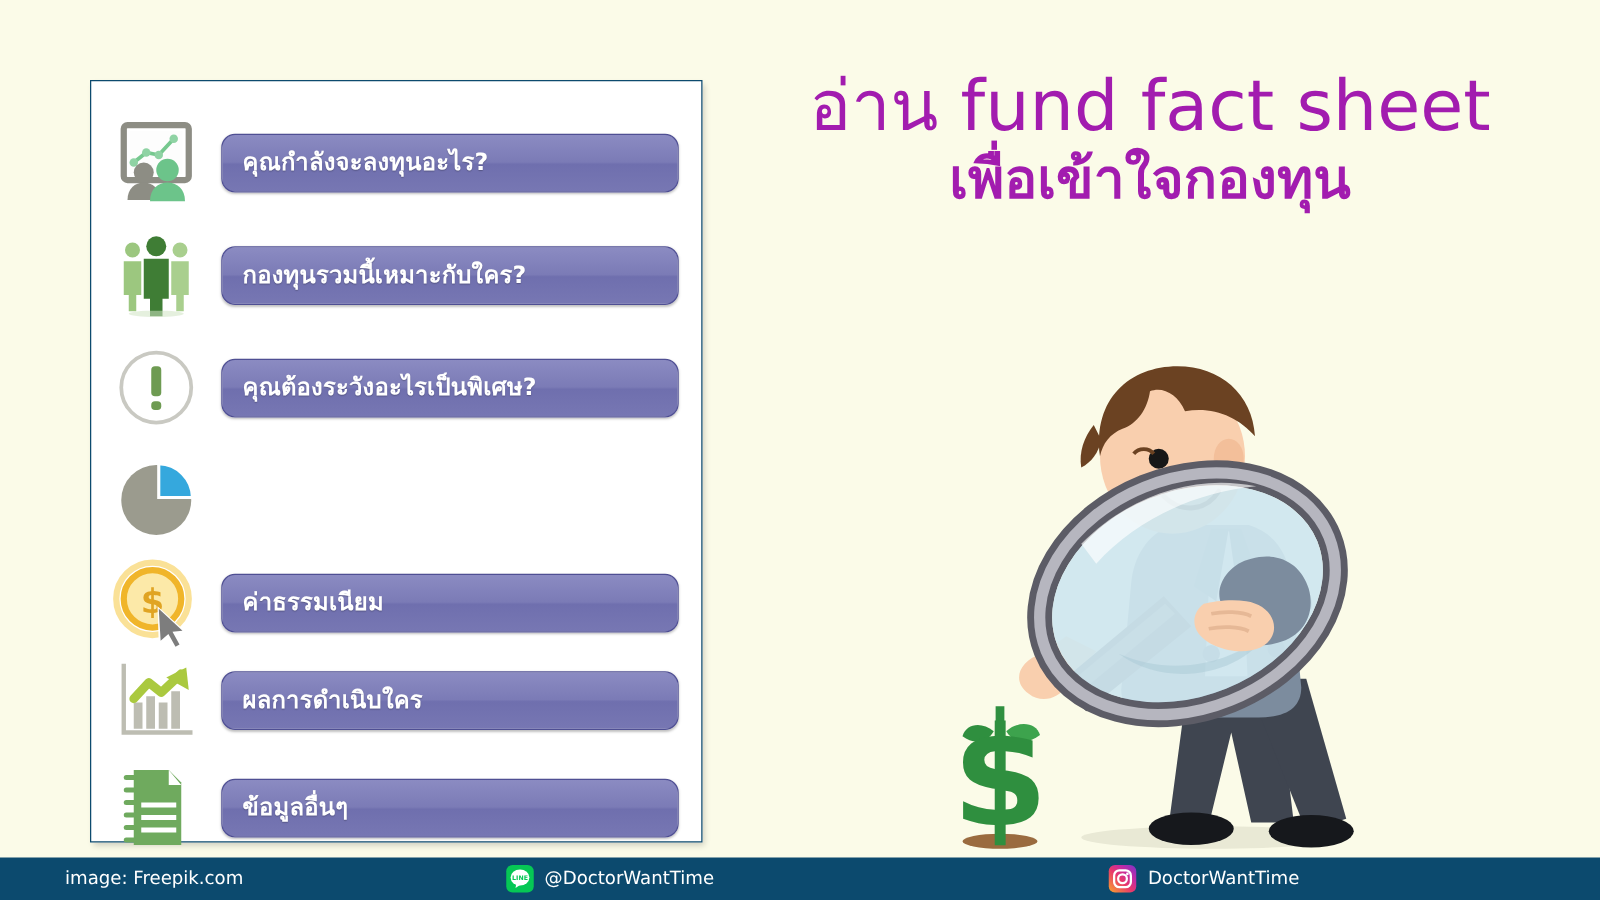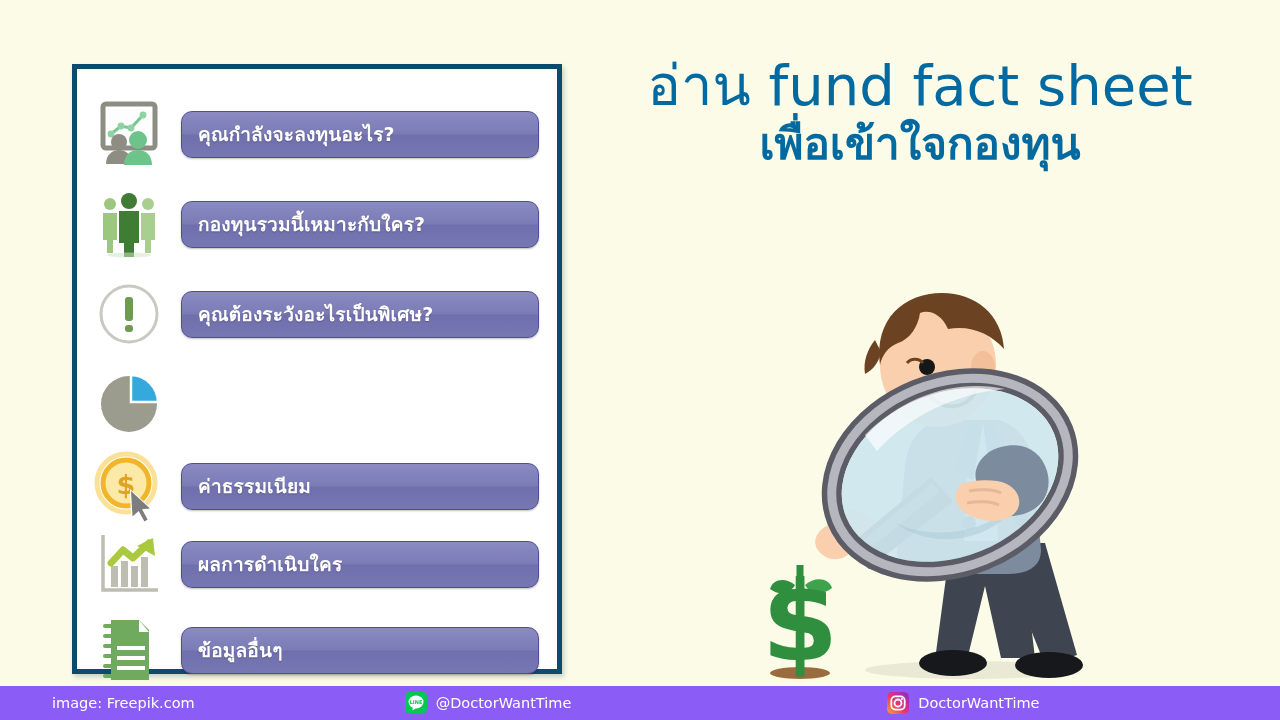--- a/index.html
+++ b/index.html
@@ -6,21 +6,21 @@
   body{
     width:1280px;height:720px;overflow:hidden;
     background:#fbfbe8;
     font-family:"DejaVu Sans","Liberation Sans",sans-serif;
     position:relative;
   }
 
   
   #card{
     position:absolute;left:72px;top:64px;width:490px;height:610px;
-    background:#ffffff;border:5px solid #0c4a6e;
+    background:#ffffff;border:1px solid #0c4a6e;
     box-shadow:2px 3px 5px rgba(0,0,0,.18);
     box-sizing:border-box;
   }
   .row{
     position:absolute;left:0;width:100%;height:86px;display:flex;align-items:center;
   }
   .ico{
     width:104px;height:86px;flex:0 0 104px;
     display:flex;align-items:center;justify-content:center;position:relative;
   }
@@ -34,29 +34,29 @@
   }
   .pill span{
     color:#ffffff;font-size:19px;font-weight:bold;letter-spacing:.2px;
     white-space:nowrap;line-height:1;
     text-shadow:0 1px 1px rgba(0,0,0,.25);
   }
 
   
   #headline{
     position:absolute;left:600px;top:55px;width:640px;text-align:center;
-    color:#0369a1;
+    color:#a21caf;
   }
   #headline .l1{font-size:56px;line-height:1.12;font-weight:500;}
   #headline .l2{font-size:44px;line-height:1.2;font-weight:bold;}
 
   
   #footer{
     position:absolute;left:0;bottom:0;width:1280px;height:34px;
-    background:#8b5cf6;display:flex;align-items:center;
+    background:#0c4a6e;display:flex;align-items:center;
   }
   .fcell{display:flex;align-items:center;height:34px;}
   .fcell .ftxt{color:#ffffff;font-size:14.5px;white-space:nowrap;}
   .fico{width:22px;height:22px;border-radius:5px;margin-right:9px;
         display:flex;align-items:center;justify-content:center;flex:0 0 22px;}
   #line-badge{background:#06c755;}
   #ig-badge{background:linear-gradient(45deg,#f9a62b 0%,#e8386c 45%,#c32aa3 70%,#7b35c9 100%);}
   #fb-badge{background:#1877f2;border-radius:50%;}
 
   svg{display:block;overflow:visible;}

